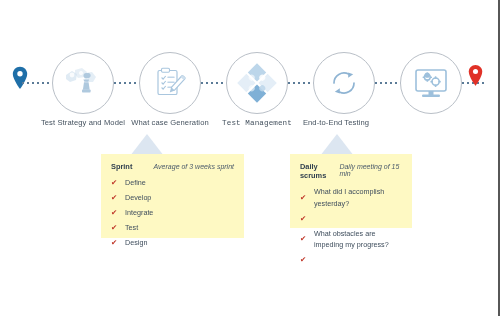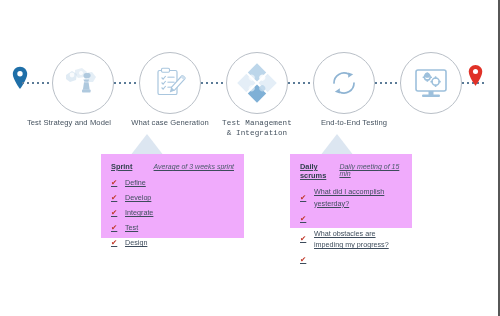--- a/index.html
+++ b/index.html
@@ -82,24 +82,23 @@
     border-left: 8px solid #7fa0bd;
     margin-left: 1px;
   }
 
   
   .pin { position: absolute; }
 
   
   .panel {
     position: absolute;
-    background: #f0abfc;
+    background: #fef9c3;
     box-sizing: border-box;
     padding: 8px 10px 21px 10px;
-    text-decoration: underline;
   }
   .panel-head {
     display: flex;
     align-items: baseline;
     margin-bottom: 6px;
   }
   .panel-title {
     font-size: 7.4px;
     font-weight: bold;
     color: #32414f;
@@ -169,21 +168,21 @@
           <g fill="#6f9dc4">
             <path d="M22.5 9.5 a2.6 2.6 0 1 1 0 0.01 Z"></path>
             <circle cx="23.2" cy="9.6" r="2.7"></circle>
             <path d="M20.4 13.4 h5.8 l-1 2.4 -3.8 0 Z"></path>
             <path d="M21.0 16.2 h4.6 l1.1 7.6 h-6.8 Z"></path>
             <rect x="19.0" y="23.6" width="8.6" height="2.9" rx="0.7"></rect>
           </g>
         </svg>
       </span>
     </div>
-    <div class="node-label" style="left:9px;">
+    <div class="node-label" style="left:23px;">
       <span>Test Strategy and Model</span>
     </div>
 
     <div class="conn" style="left:114px; width:38px;">
       <div class="dots"></div>
       <div class="head"></div>
     </div>
 
     <div class="node" style="left:139px;">
       <span>
@@ -228,41 +227,40 @@
             <circle cx="20" cy="12.5" r="3" fill="#ffffff" opacity=".85"></circle>
             <circle cx="12.5" cy="20" r="3" fill="#ffffff" opacity=".6"></circle>
             <circle cx="27.5" cy="20" r="3" fill="#bcd6ea" opacity=".9"></circle>
             <circle cx="20" cy="27.5" r="3" fill="#ffffff" opacity=".55"></circle>
           </g>
         </svg>
       </span>
     </div>
     <div class="node-label" style="left:197px;font-family:Liberation Mono, monospace;">
       <div>Test Management</div>
-      <div>&amp; Integration</div>
     </div>
 
     <div class="conn" style="left:288px; width:38px;">
       <div class="dots"></div>
       <div class="head"></div>
     </div>
 
     <div class="node" style="left:313px;">
       <span>
         <svg width="32" height="32" viewBox="0 0 32 32" aria-hidden="true">
           <g fill="none" stroke="#8fb4d3" stroke-width="1.7" stroke-linecap="round">
             <path d="M26 16 a10 10 0 0 1 -14.6 8.9"></path>
             <path d="M6 16 a10 10 0 0 1 14.6 -8.9"></path>
           </g>
           <path d="M11.8 21.2 l0 5.2 -5.0 -1.6 Z" fill="#8fb4d3"></path>
           <path d="M20.2 10.8 l0 -5.2 5.0 1.6 Z" fill="#8fb4d3"></path>
         </svg>
       </span>
     </div>
-    <div class="node-label" style="left:294px;">
+    <div class="node-label" style="left:276px;">
       <span>End-to-End Testing</span>
     </div>
 
     <div class="conn" style="left:375px; width:38px;">
       <div class="dots"></div>
       <div class="head"></div>
     </div>
 
     <div class="node" style="left:400px;">
       <span>

